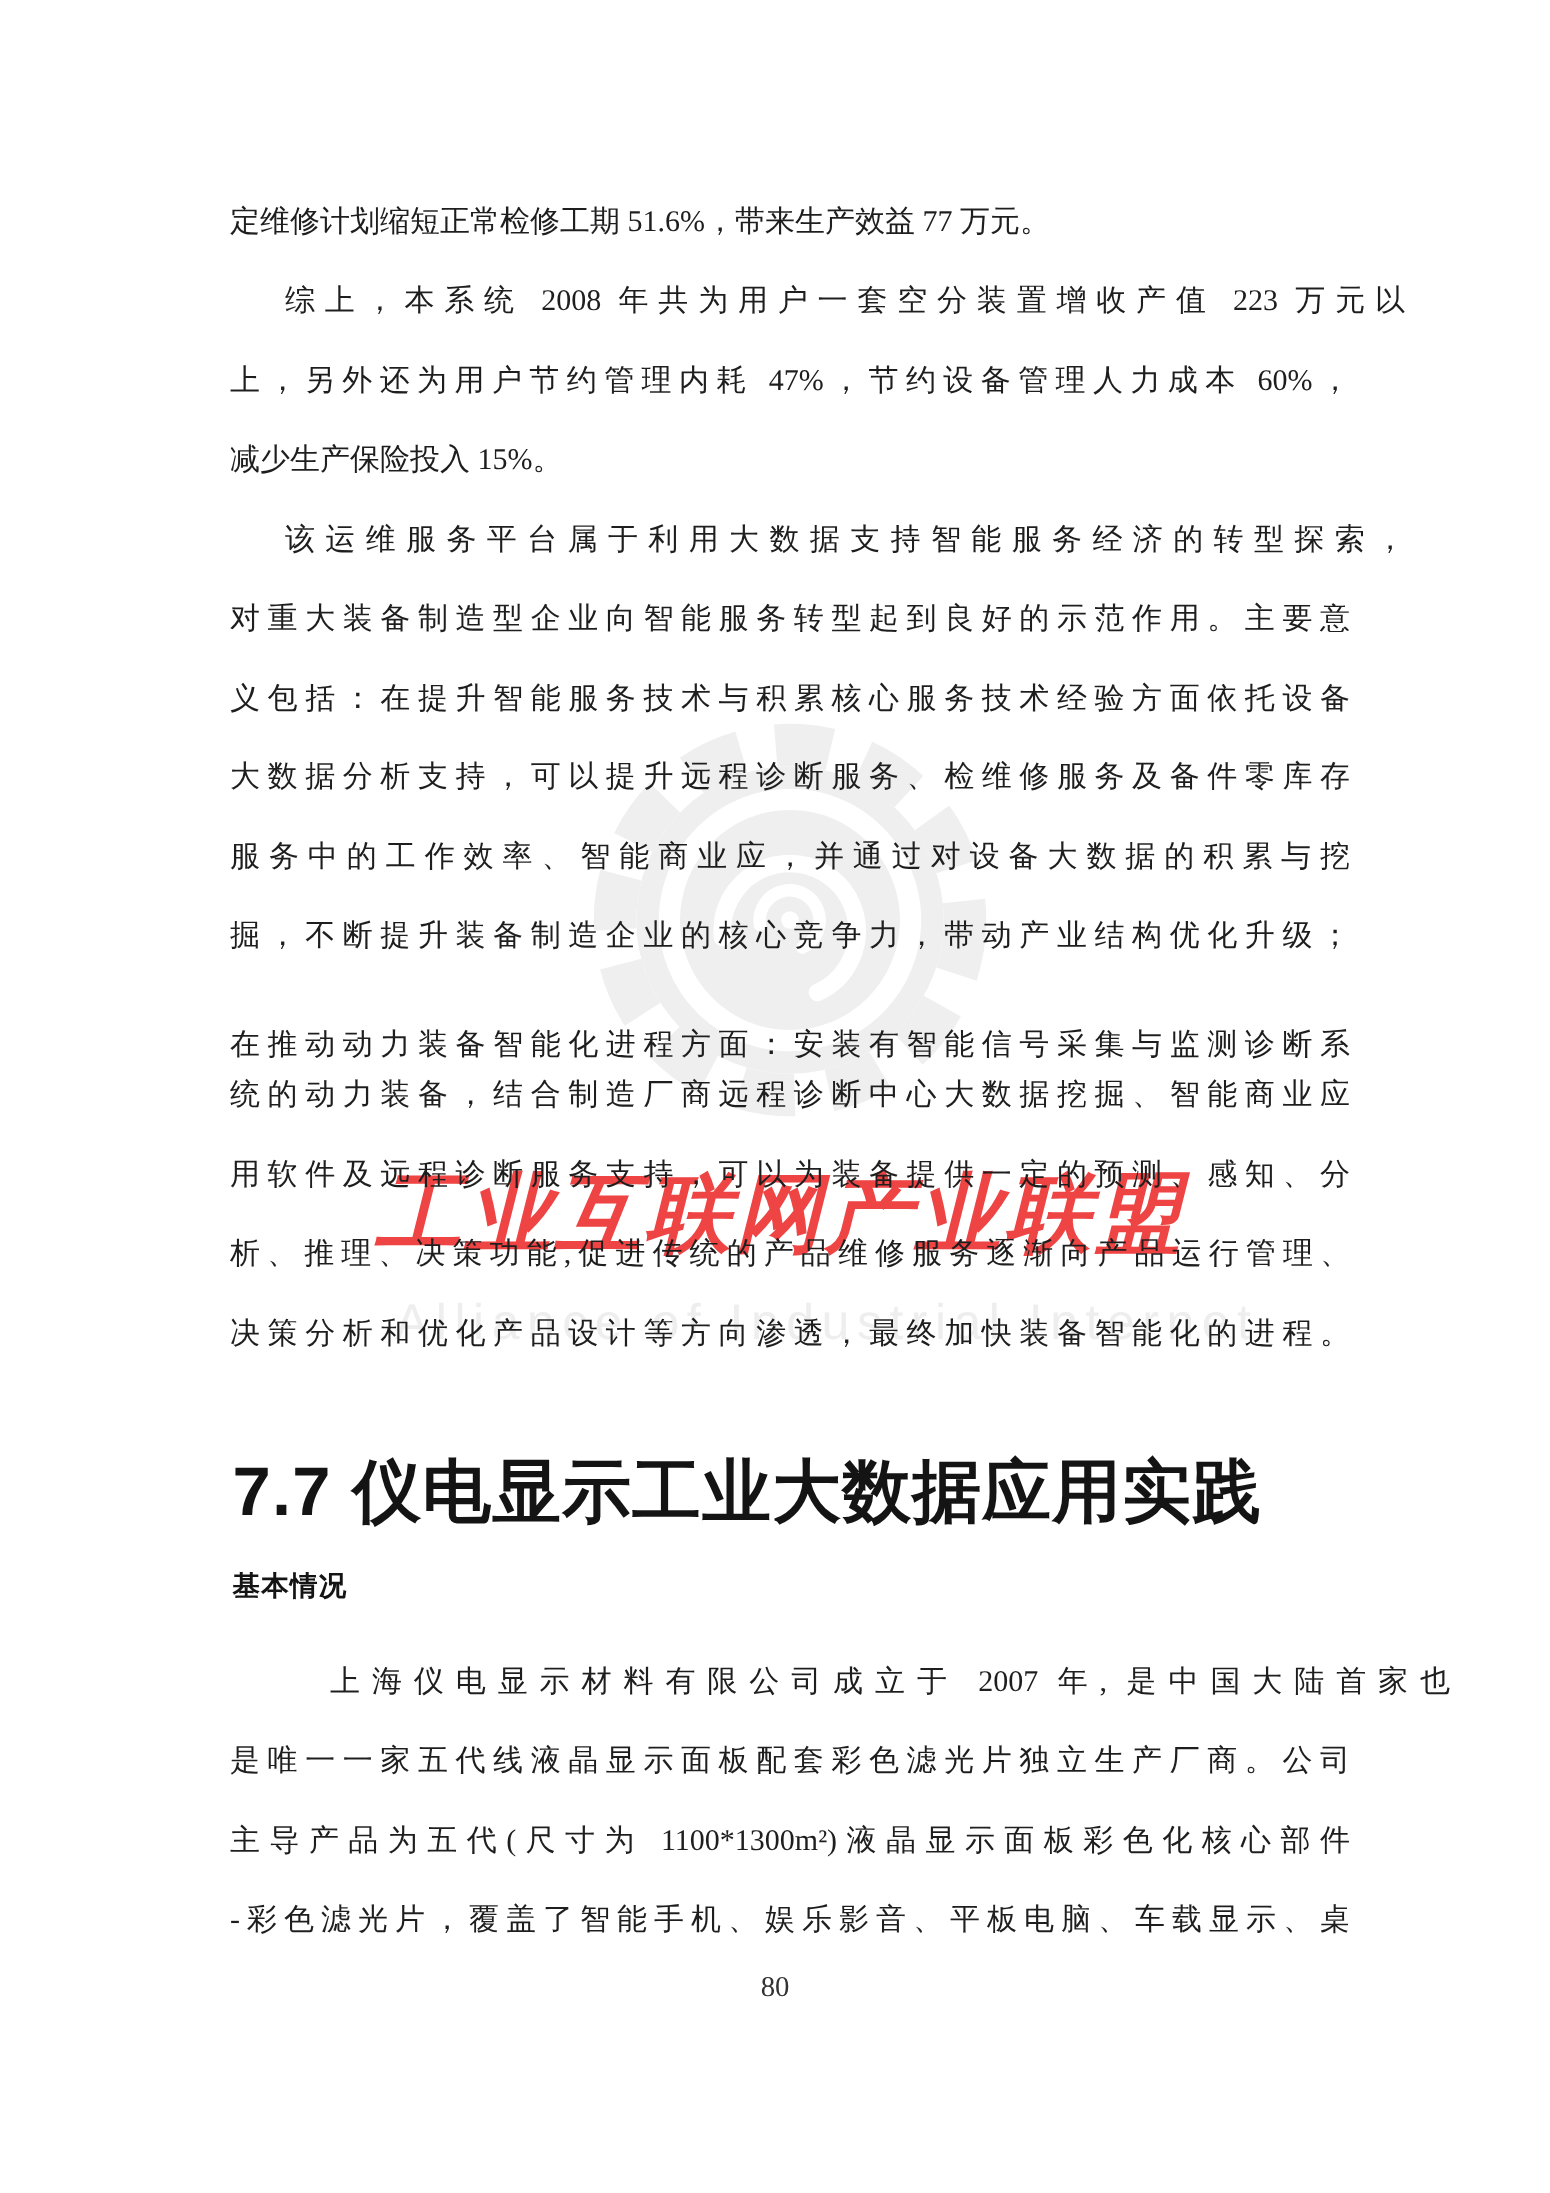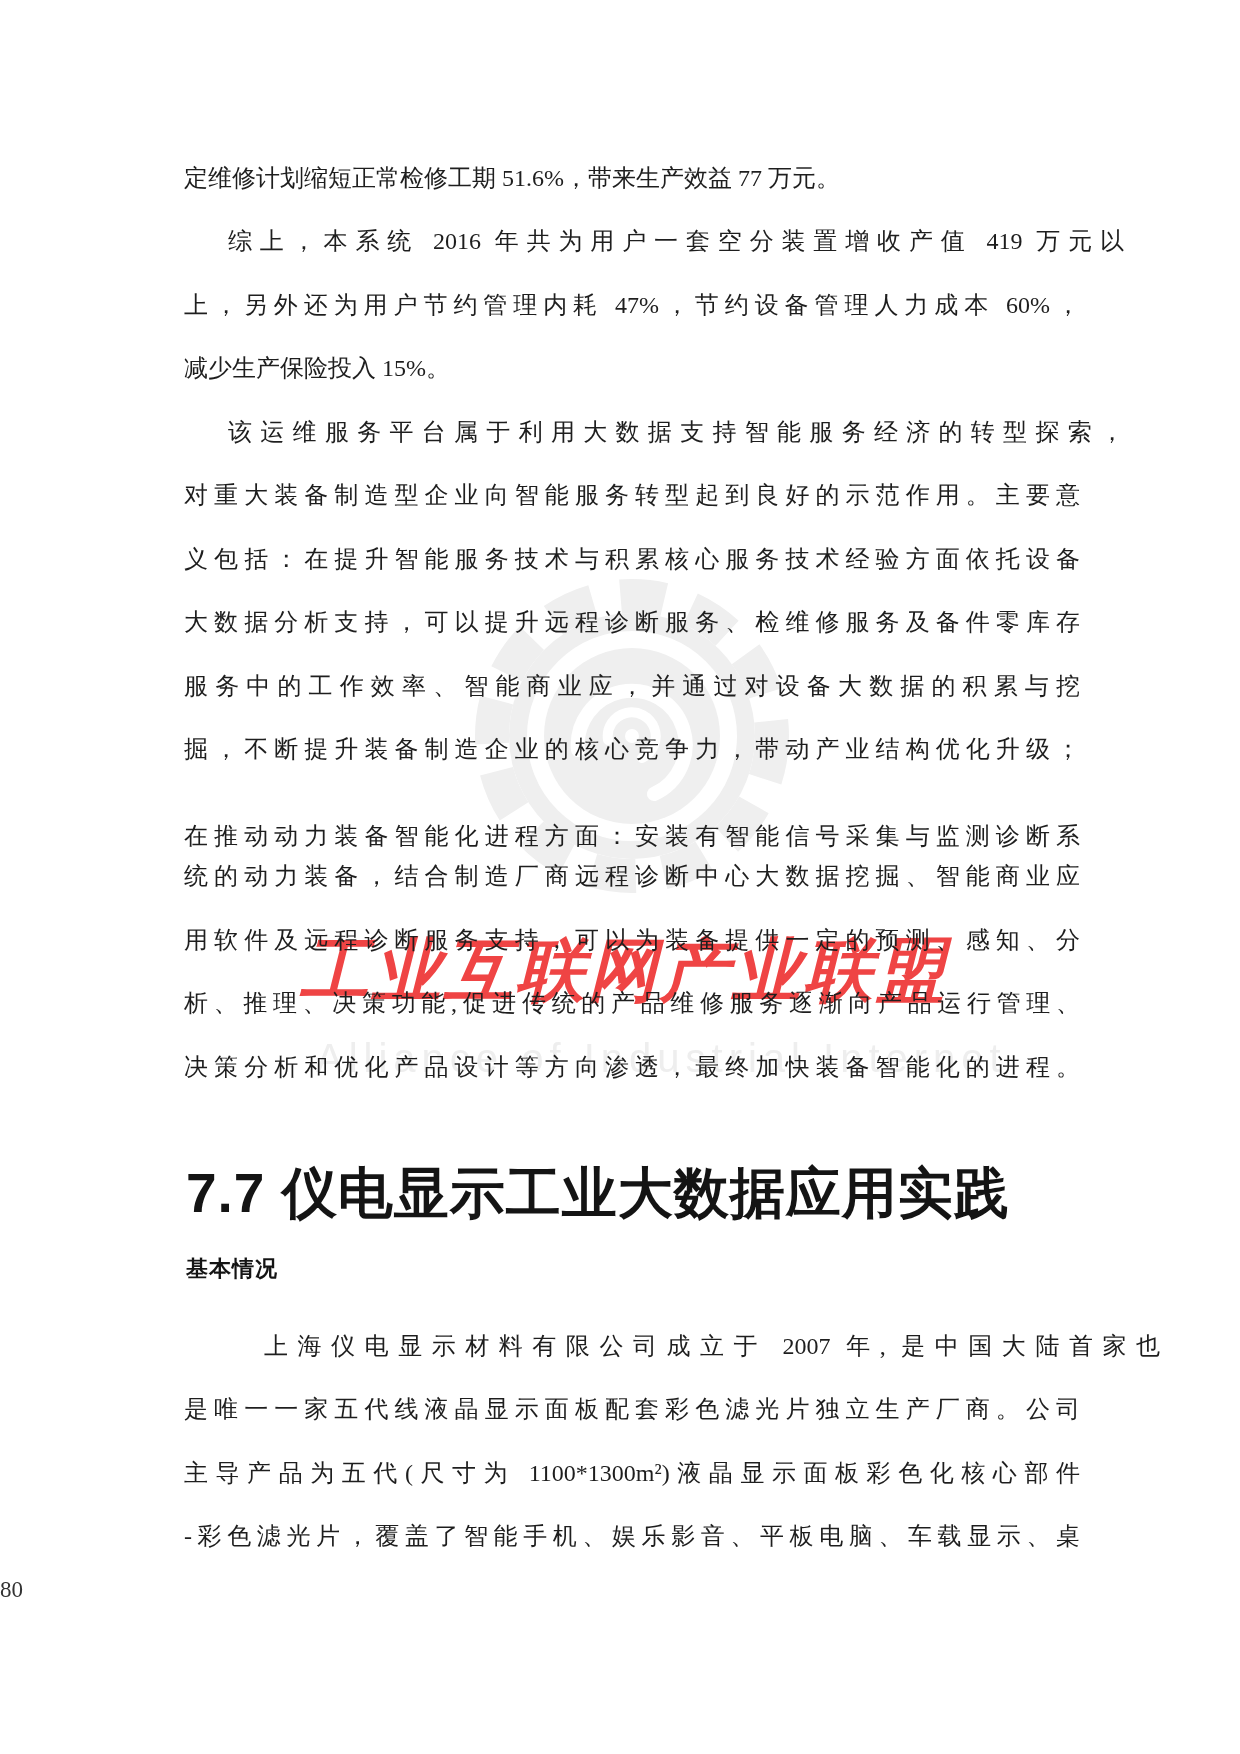--- a/index.html
+++ b/index.html
@@ -44,41 +44,41 @@
     letter-spacing:1px;white-space:nowrap;
   }
   .h2{
     position:absolute;z-index:1;left:186px;
     font-family:"Liberation Sans","DejaVu Sans",sans-serif;
     font-size:22px;line-height:1.15;font-weight:700;color:#141414;
     letter-spacing:1px;white-space:nowrap;
   }
   .pagenum{
     position:absolute;z-index:1;left:0;right:0;top:1578px;
-    font-size:23px;color:#333;line-height:1;
+    text-align:center;font-size:23px;color:#333;line-height:1;
   }
 </style>
 </head>
 <body>
 
 <div class="page">
 
   <svg class="wm wm-gear" viewBox="0 0 320 320" xmlns="http://www.w3.org/2000/svg" aria-hidden="true">
     <circle cx="160" cy="160" r="140" fill="none" stroke="#efefef" stroke-width="34" stroke-dasharray="44 28"></circle>
     <circle cx="160" cy="160" r="114" fill="none" stroke="#efefef" stroke-width="18"></circle>
     <circle cx="160" cy="160" r="88" fill="#efefef"></circle>
     <path d="M160 160 m -54 14 a 54 54 0 1 1 76 44" fill="none" stroke="#ffffff" stroke-width="14" stroke-linecap="round"></path>
     <path d="M160 160 m -24 4 a 24 24 0 1 1 34 18" fill="none" stroke="#ffffff" stroke-width="10" stroke-linecap="round"></path>
     <circle cx="160" cy="160" r="7" fill="#ffffff"></circle>
   </svg>
   <div class="wm wm-zh">工业互联网产业联盟</div>
   <div class="wm wm-en">Alliance of Industrial Internet</div>
 
   <div class="bl end" style="top:164px">定维修计划缩短正常检修工期 51.6%，带来生产效益 77 万元。</div>
-  <div class="bl ind1" style="top:227px">综上，本系统 2016 年共为用户一套空分装置增收产值 419 万元以</div>
+  <div class="bl ind1" style="top:227px">综上，本系统 2008 年共为用户一套空分装置增收产值 223 万元以</div>
   <div class="bl" style="top:291px">上，另外还为用户节约管理内耗 47%，节约设备管理人力成本 60%，</div>
   <div class="bl end" style="top:354px">减少生产保险投入 15%。</div>
   <div class="bl" style="top:481px">对重大装备制造型企业向智能服务转型起到良好的示范作用。主要意</div>
   <div class="bl ind1" style="top:418px">该运维服务平台属于利用大数据支持智能服务经济的转型探索，</div>
   <div class="bl" style="top:608px">大数据分析支持，可以提升远程诊断服务、检维修服务及备件零库存</div>
   <div class="bl" style="top:545px">义包括：在提升智能服务技术与积累核心服务技术经验方面依托设备</div>
   <div class="bl" style="top:672px">服务中的工作效率、智能商业应，并通过对设备大数据的积累与挖</div>
   <div class="bl" style="top:735px">掘，不断提升装备制造企业的核心竞争力，带动产业结构优化升级；</div>
   <div class="bl" style="top:822px">在推动动力装备智能化进程方面：安装有智能信号采集与监测诊断系</div>
   <div class="bl" style="top:862px">统的动力装备，结合制造厂商远程诊断中心大数据挖掘、智能商业应</div>

